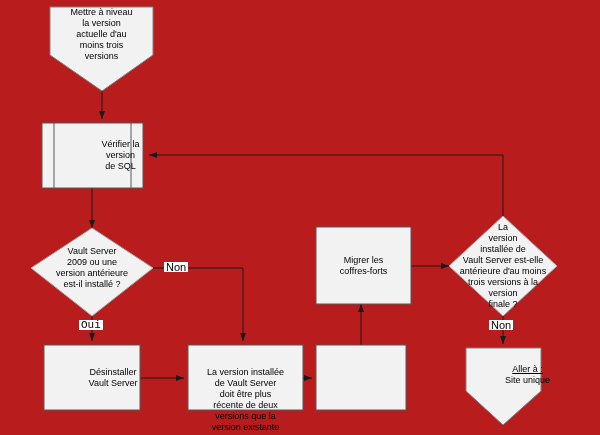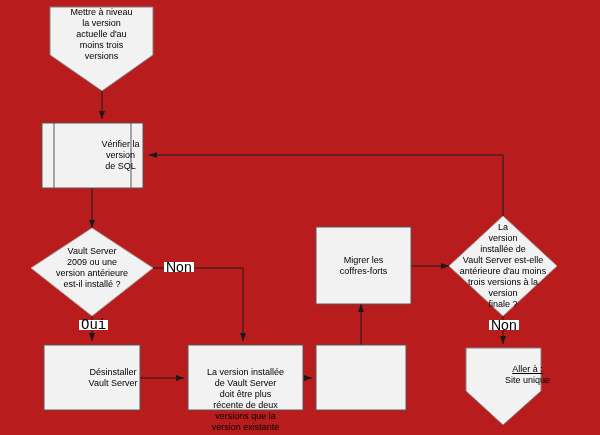--- a/index.html
+++ b/index.html
@@ -31,21 +31,21 @@
     font-family: "Liberation Sans", sans-serif;
     font-size: 9px;
     line-height: 11px;
     color: #000000;
     pointer-events: none;
     white-space: pre-line;
   }
   .edge-label {
     position: absolute;
     font-family: "Liberation Sans", sans-serif;
-    font-size: 14px;
+    font-size: 11px;
     line-height: 10px;
     color: #000000;
     background: #ffffff;
     padding: 0 2px;
     text-align: center;
     white-space: nowrap;
   }
   .goto-text {
     position: absolute;
     text-align: center;

